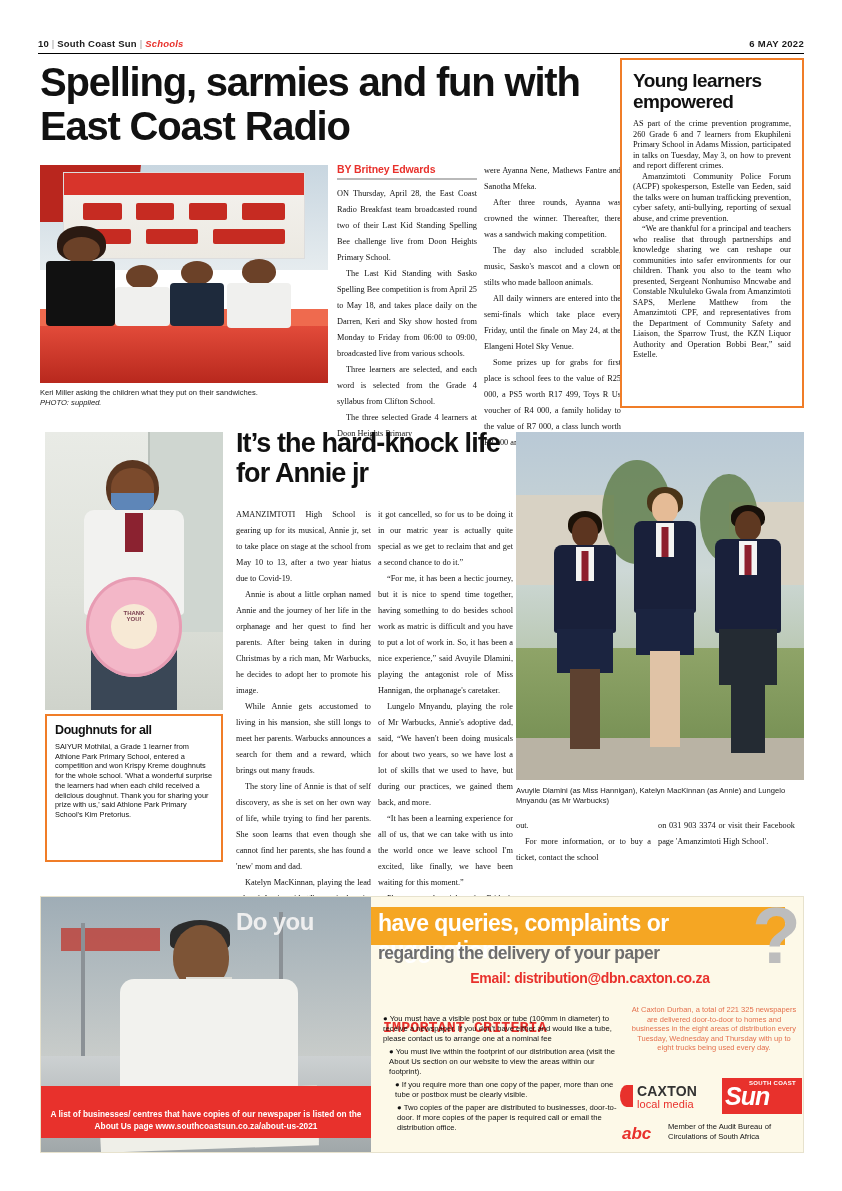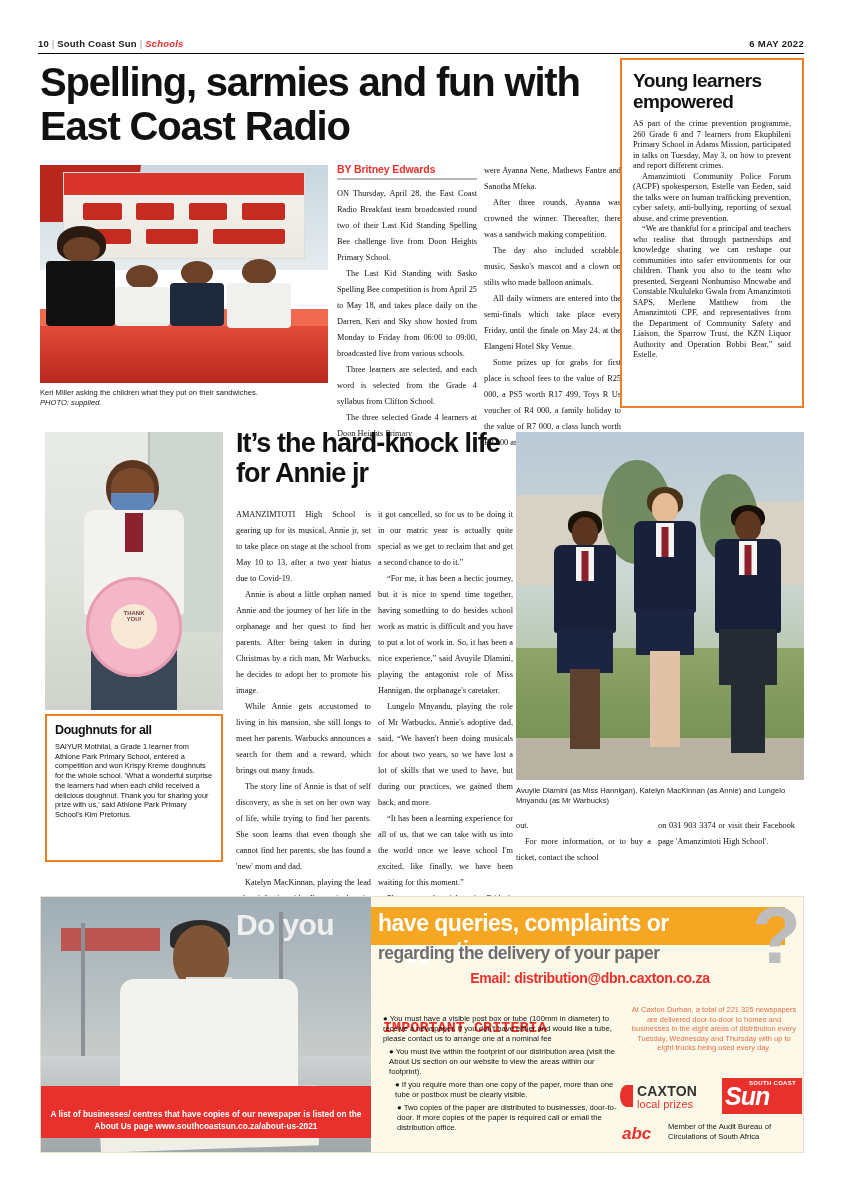--- a/index.html
+++ b/index.html
@@ -240,21 +240,21 @@
     font-size:8.3px; font-weight:bold; line-height:11.5px;
   }
 
   .ad-yellow {
     position:absolute; left:330px; top:10px; width:414px; height:38px;
     background:#f5a623;
   }
   .ad-doyou {
     position:absolute; left:236px; top:908px; width:160px;
     font-family:"Liberation Sans", sans-serif;
-    font-size:30px; font-weight:bold; color:#efefef; letter-spacing:-.6px;
+    font-size:24px; font-weight:bold; color:#efefef; letter-spacing:-.6px;
   }
   .ad-q1 {
     position:absolute; left:378px; top:910px; width:370px;
     font-family:"Liberation Sans", sans-serif;
     font-size:23px; font-weight:bold; color:#ffffff; letter-spacing:-.5px;
   }
   .ad-q2 {
     position:absolute; left:378px; top:943px; width:370px; text-align:left;
     font-family:"Liberation Sans", sans-serif;
     font-size:17.5px; font-weight:bold; color:#6e6e6e; letter-spacing:-.5px;
@@ -539,21 +539,21 @@
     <li>● You must live within the footprint of our distribution area (visit the About Us section on our website to view the areas within our footprint).</li>
     <li>● If you require more than one copy of the paper, more than one tube or postbox must be clearly visible.</li>
     <li>● Two copies of the paper are distributed to businesses, door-to-door. If more copies of the paper is required call or email the distribution office.</li>
   </ul>
 
   <div class="ad-stats">At Caxton Durban, a total of 221 325 newspapers are delivered door-to-door to homes and businesses in the eight areas of distribution every Tuesday, Wednesday and Thursday with up to eight trucks being used every day.</div>
 
   <div class="caxton-logo">
     <div class="c-mark"></div>
     <div class="c-name">CAXTON</div>
-    <div class="c-sub">local prizes</div>
+    <div class="c-sub">local media</div>
   </div>
 
   <div class="sun-logo">
     <div class="s-word">Sun</div>
     <div class="s-top">SOUTH COAST</div>
   </div>
 
   <div class="abc-row">
     <div class="abc-mark">abc</div>
     <div class="abc-text">Member of the Audit Bureau of Circulations of South Africa</div>

